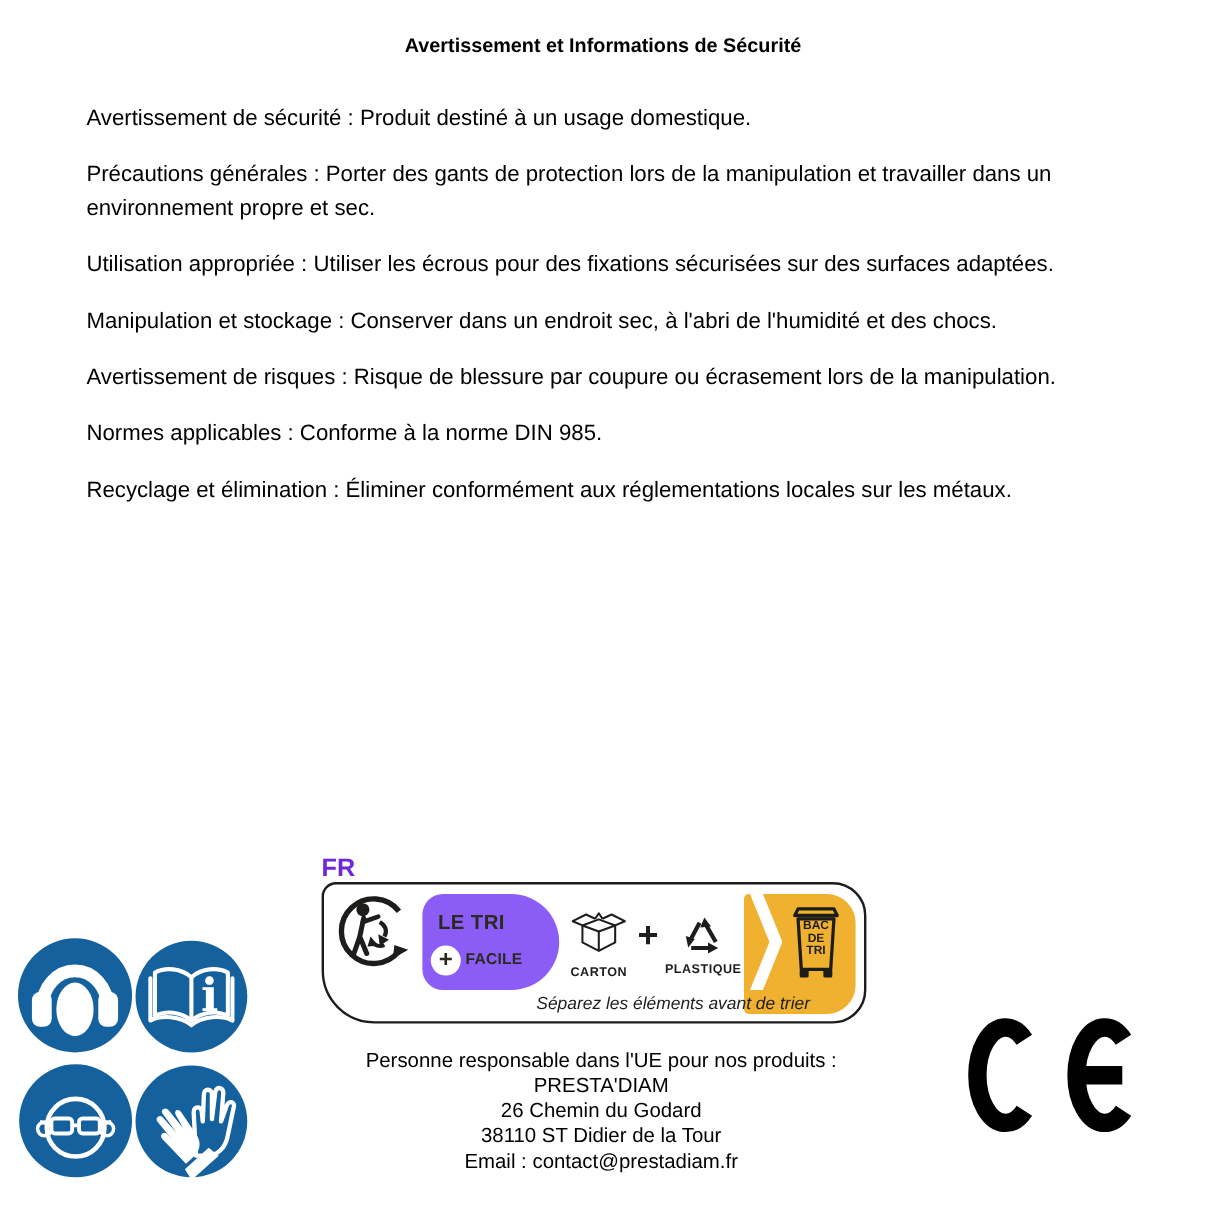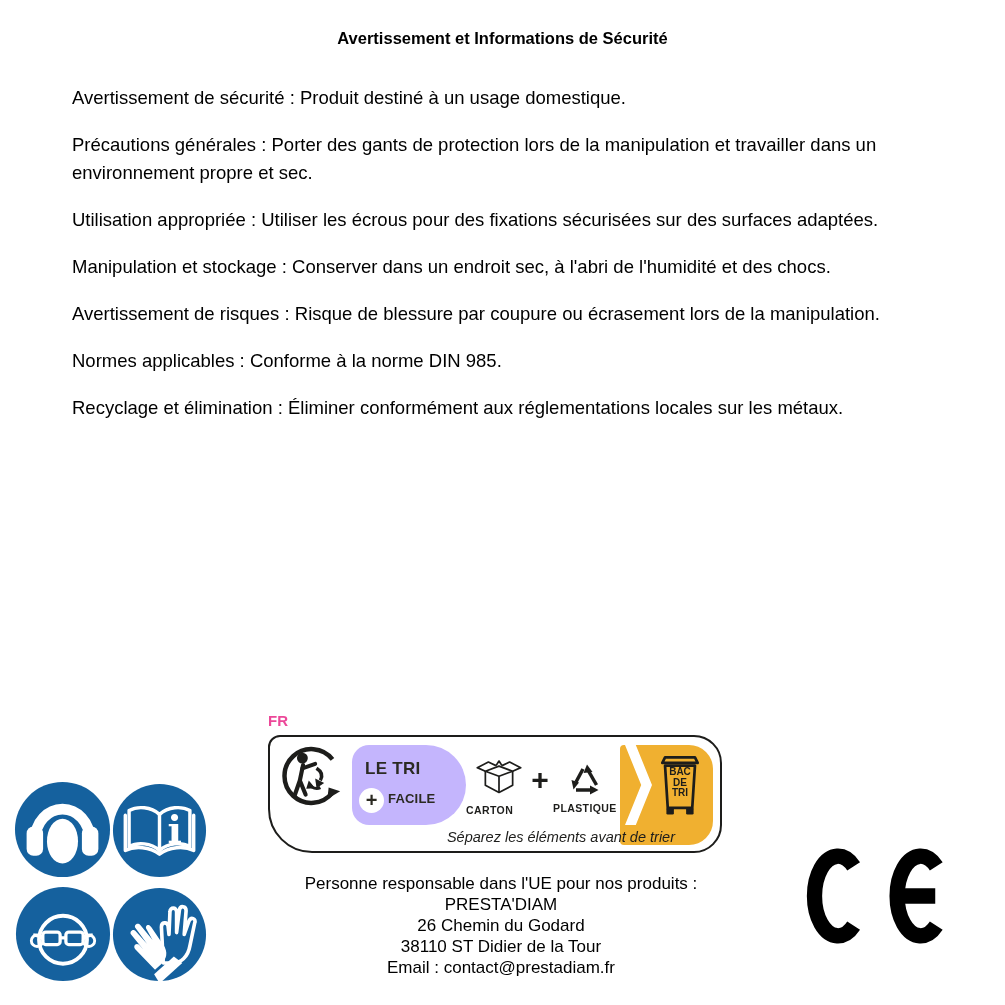--- a/index.html
+++ b/index.html
@@ -6,31 +6,31 @@
   .page{position:relative;width:1005px;height:1005px;background:#ffffff;
         font-family:"Liberation Sans",sans-serif;color:#000;overflow:hidden;}
 
   
   .title{position:absolute;top:29px;left:0;width:100%;text-align:center;
          font-size:16.5px;font-weight:bold;margin:0;}
   .paragraphs{position:absolute;left:72px;top:84px;width:856px;}
   .paragraphs p{margin:0 0 19px 0;font-size:18.5px;line-height:28px;}
 
   
-  .fr-label{position:absolute;left:268px;top:712px;font-size:15px;font-weight:bold;color:#ec4899;}
+  .fr-label{position:absolute;left:268px;top:712px;font-size:21px;font-weight:bold;color:#6d28d9;}
   .tri-box{position:absolute;left:268px;top:735px;width:454px;height:118px;background:#fff;
            border:2px solid #1d1d1b;border-radius:12px 28px 28px 44px;box-sizing:border-box;}
   .triman{position:absolute;left:10px;top:6px;width:64px;height:66px;}
   .tri-pill{position:absolute;left:82px;top:8px;width:114px;height:80px;
-            background:#c4b5fd;border-radius:18px 42px 42px 18px;}
+            background:#8b5cf6;border-radius:18px 42px 42px 18px;}
   .tri-line1{position:absolute;left:13px;top:14px;font-size:17px;font-weight:bold;color:#2b2a22;letter-spacing:.3px;}
   .plus-circle{position:absolute;left:7px;top:43px;width:25px;height:25px;border-radius:50%;
                background:#fff;color:#2b2a22;font-size:20px;font-weight:bold;line-height:25px;text-align:center;}
   .tri-line2{position:absolute;left:36px;top:46px;font-size:13px;font-weight:bold;color:#2b2a22;letter-spacing:.2px;}
-  .mat{position:absolute;top:16px;}
+  .mat{position:absolute;top:16px;text-align:center;}
   .mat1{left:196px;width:66px;}
   .mat2{left:283px;width:66px;}
   .mat svg{display:block;margin:0 auto;}
   .mat-label{font-size:10.5px;font-weight:bold;color:#1d1d1b;letter-spacing:.4px;margin-top:3px;}
   .mat-plus{position:absolute;left:255px;top:26px;width:30px;text-align:center;
             font-size:30px;font-weight:bold;color:#1d1d1b;}
   .tri-arrowblock{position:absolute;left:350px;top:8px;width:93px;height:100px;
                   background:#F0B030;border-radius:4px 24px 24px 4px;}
   .chevron{position:absolute;left:5px;top:0;width:27px;height:80px;background:#fff;
            clip-path:polygon(0 0,40% 0,100% 50%,40% 100%,0 100%,60% 50%);}

